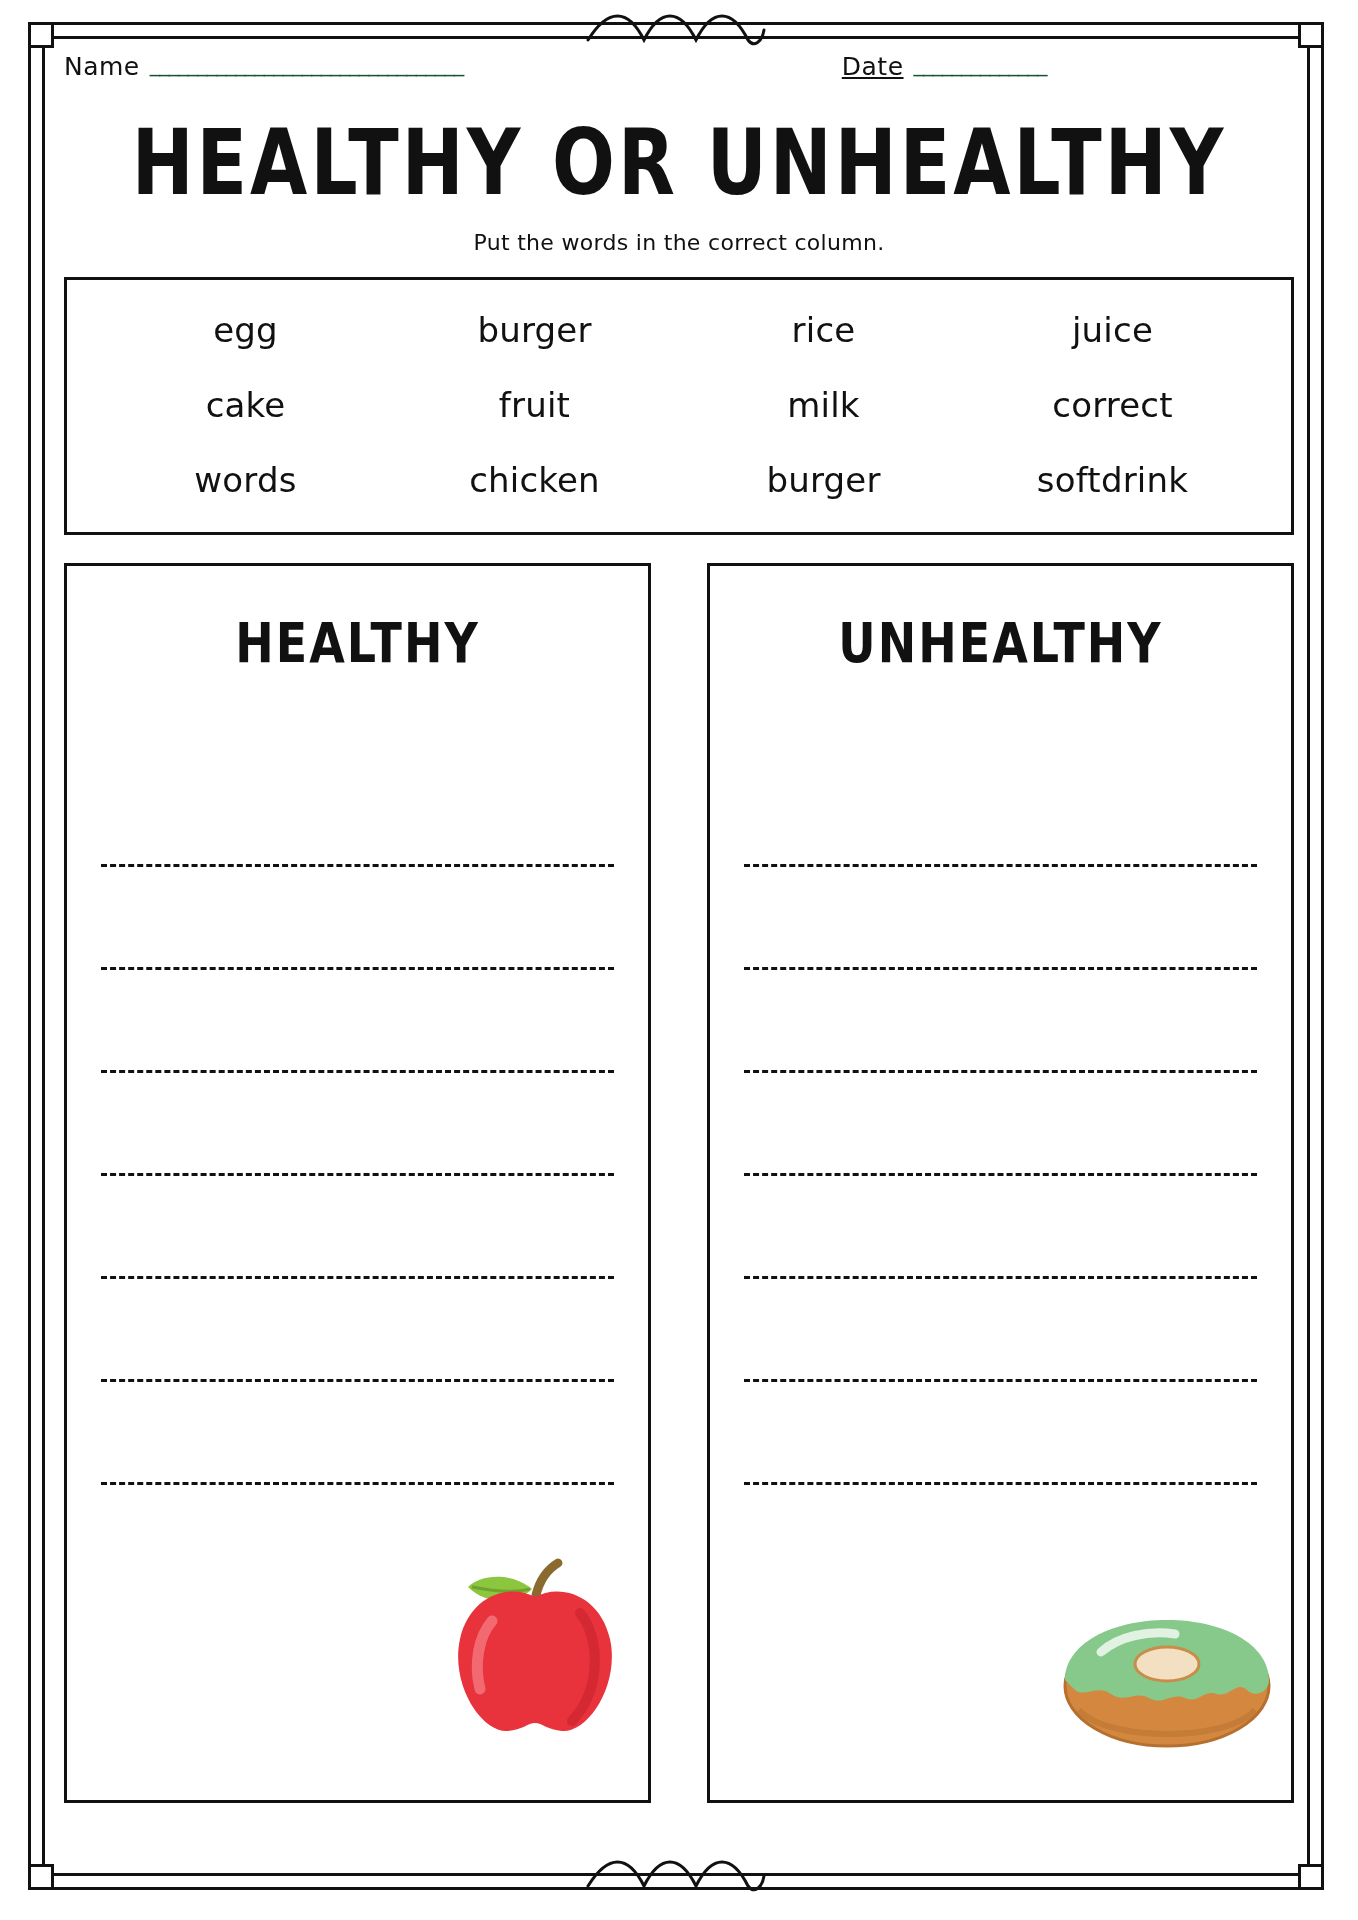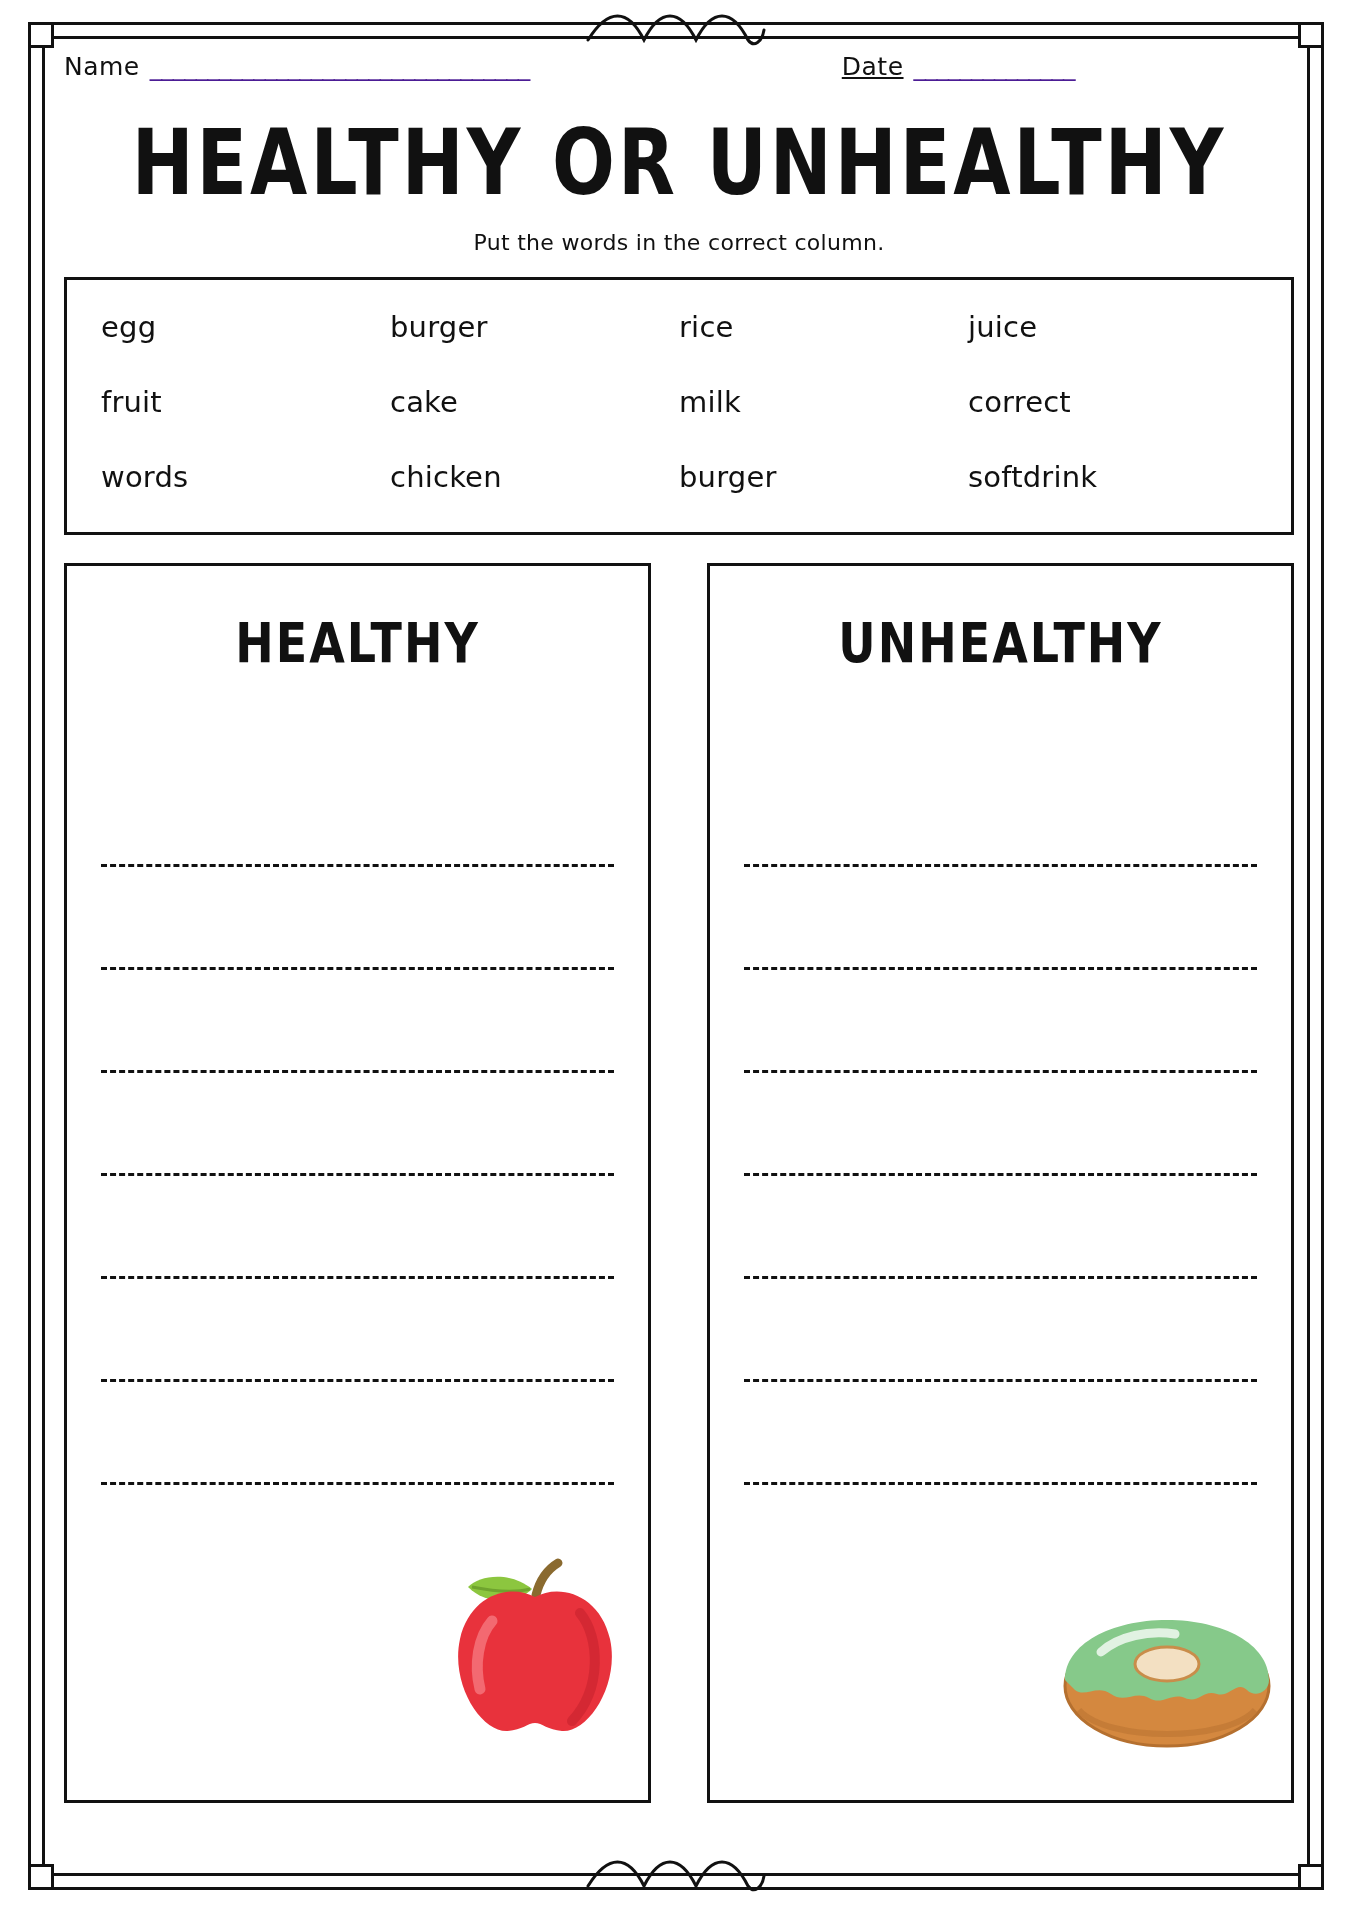--- a/index.html
+++ b/index.html
@@ -81,22 +81,22 @@
     align-items: flex-start;
     font-family: "DejaVu Sans", sans-serif;
   }
   .nd-label {
     font-size: 25px;
     color: #111111;
     letter-spacing: 0.5px;
     padding-bottom: 2px;
   }
   .nd-rule {
-    font-size: 25px;
-    color: #4c1d95;
+    font-size: 21px;
+    color: #14532d;
     letter-spacing: -1px;
     white-space: nowrap;
     overflow: hidden;
     padding-bottom: 2px;
   }
   .nd-name-rule { width: 660px; padding-left: 10px; }
   .nd-date-label { padding-left: 32px; text-decoration: underline; }
   .nd-date-rule { width: 290px; padding-left: 10px; }
 
   .title {
@@ -127,21 +127,22 @@
     box-sizing: border-box;
     height: 258px;
     padding: 30px 34px 0 34px;
   }
   .wb-row {
     display: flex;
     height: 75px;
   }
   .wb-cell {
     flex: 1 1 25%;
-    font-size: 29px;
+    text-align: center;
+    font-size: 34px;
     color: #111111;
     letter-spacing: 0.2px;
   }
 
   
   .columns {
     margin-top: 28px;
     display: flex;
     gap: 56px;
     height: 1240px;
@@ -228,22 +229,22 @@
     <div class="subtitle">Put the words in the correct column.</div>
 
     <div class="wordbank">
       <div class="wb-row">
         <div class="wb-cell">egg</div>
         <div class="wb-cell">burger</div>
         <div class="wb-cell">rice</div>
         <div class="wb-cell">juice</div>
       </div>
       <div class="wb-row">
+        <div class="wb-cell">cake</div>
         <div class="wb-cell">fruit</div>
-        <div class="wb-cell">cake</div>
         <div class="wb-cell">milk</div>
         <div class="wb-cell">correct</div>
       </div>
       <div class="wb-row">
         <div class="wb-cell">words</div>
         <div class="wb-cell">chicken</div>
         <div class="wb-cell">burger</div>
         <div class="wb-cell">softdrink</div>
       </div>
     </div>

